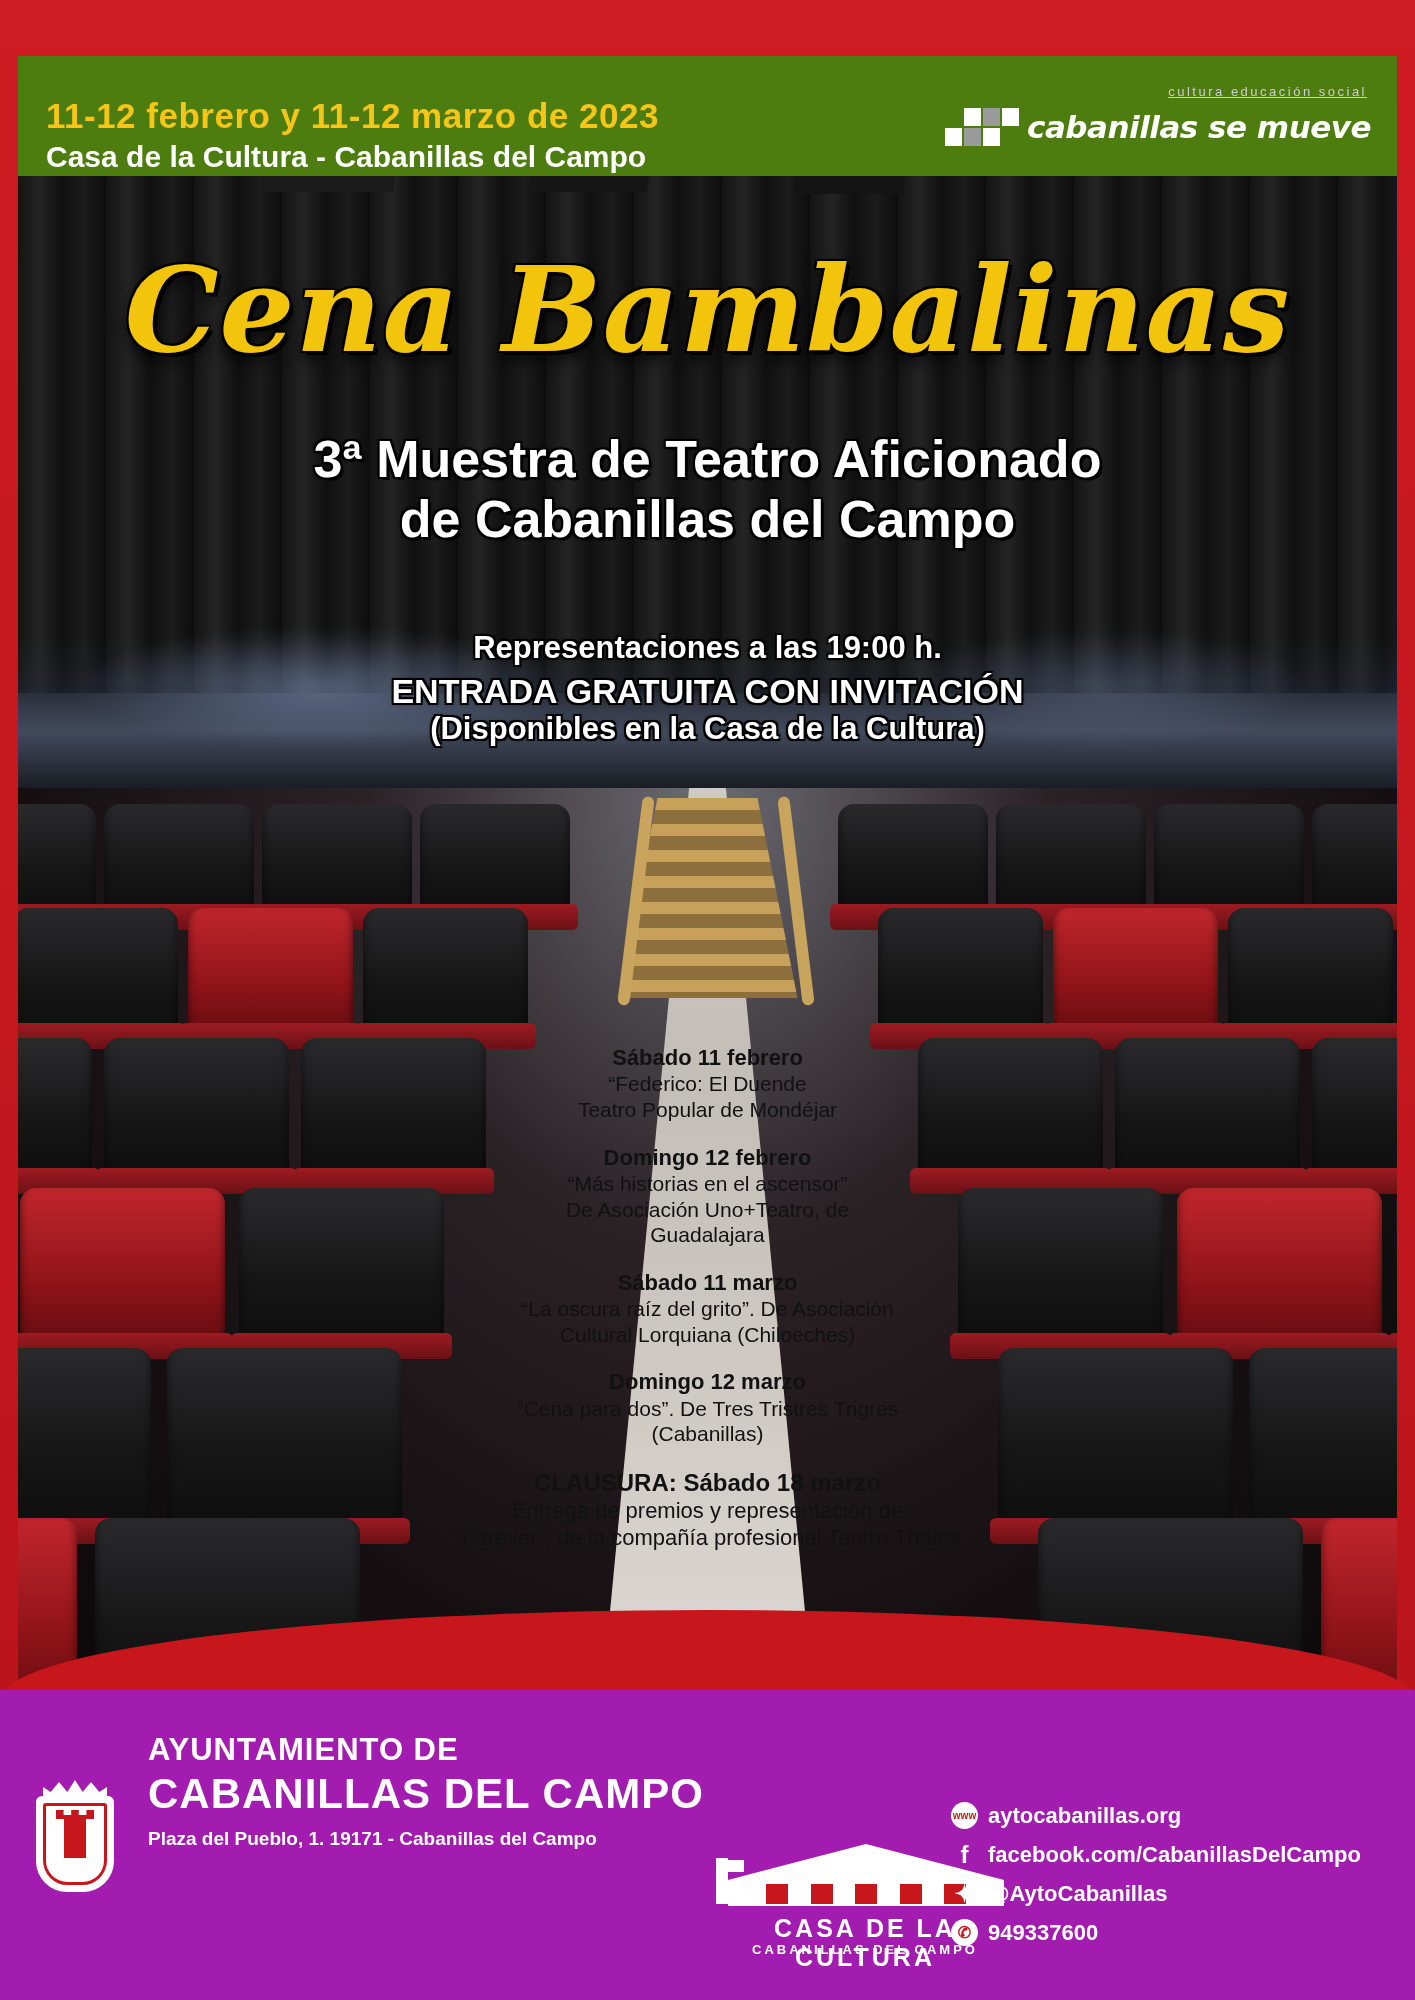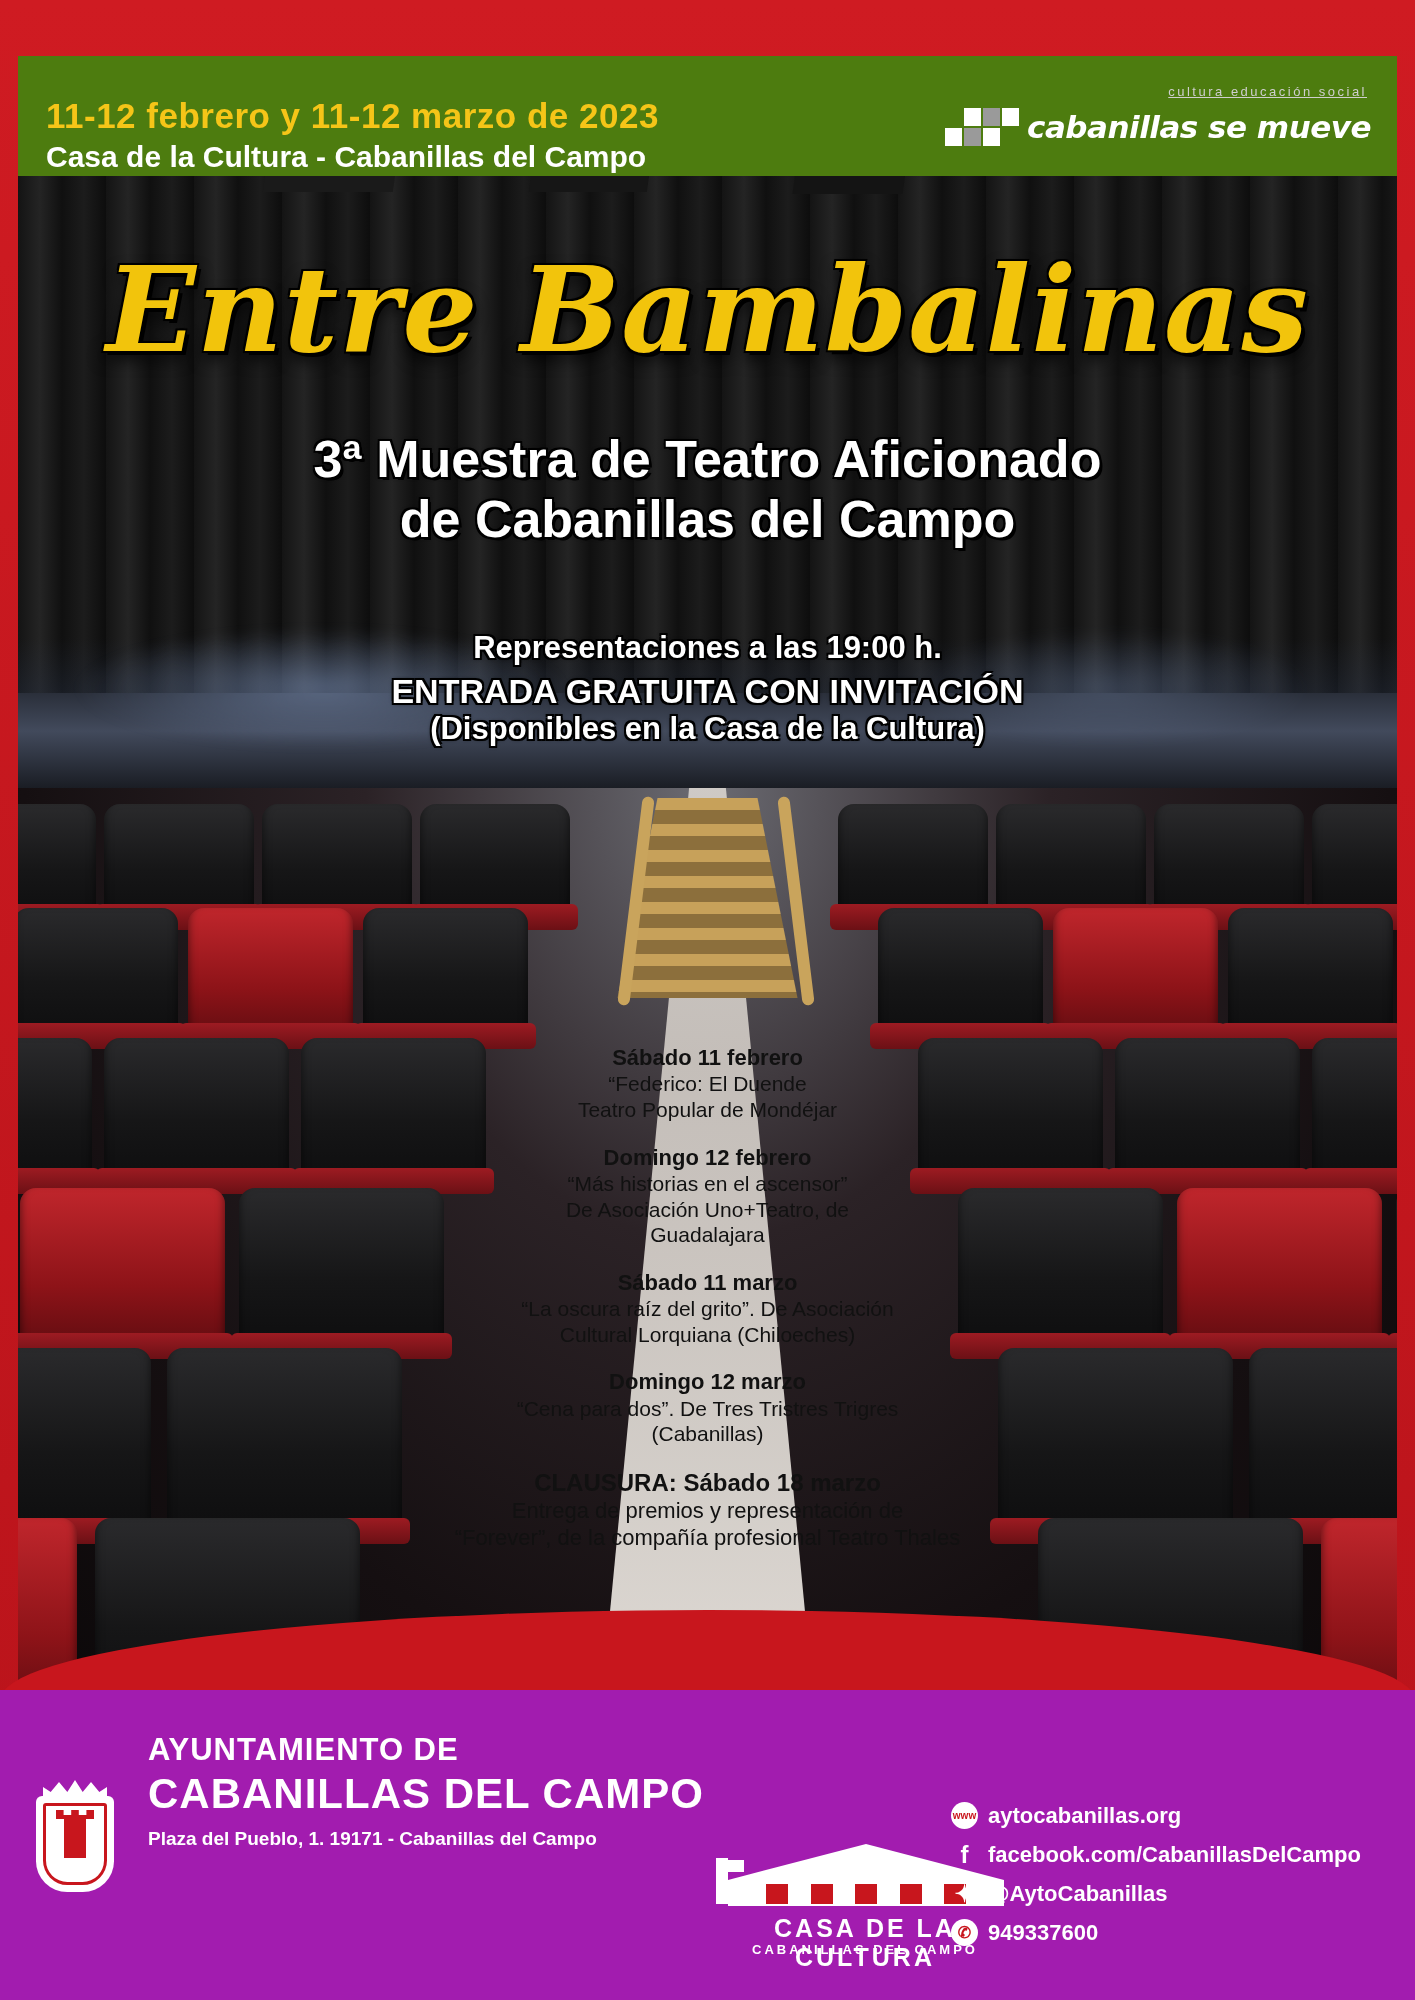--- a/index.html
+++ b/index.html
@@ -458,21 +458,21 @@
   </div>
 
   <div class="stage-photo">
     <div class="curtain"></div>
     <div class="truss"></div>
     <div class="stage-floor"></div>
     <div class="stage-glow"></div>
     <div class="stage-glow right"></div>
   </div>
 
-  <div class="title-script">Entre Bambalinas</div>
+  <div class="title-script">Cena Bambalinas</div>
 
   <div class="subtitle">
     <div>3ª Muestra de Teatro Aficionado</div>
     <div>de Cabanillas del Campo</div>
   </div>
 
   <div class="info-block">
     <div class="info-1">Representaciones a las 19:00 h.</div>
     <div class="info-2">ENTRADA GRATUITA CON INVITACIÓN</div>
     <div class="info-3">(Disponibles en la Casa de la Cultura)</div>

